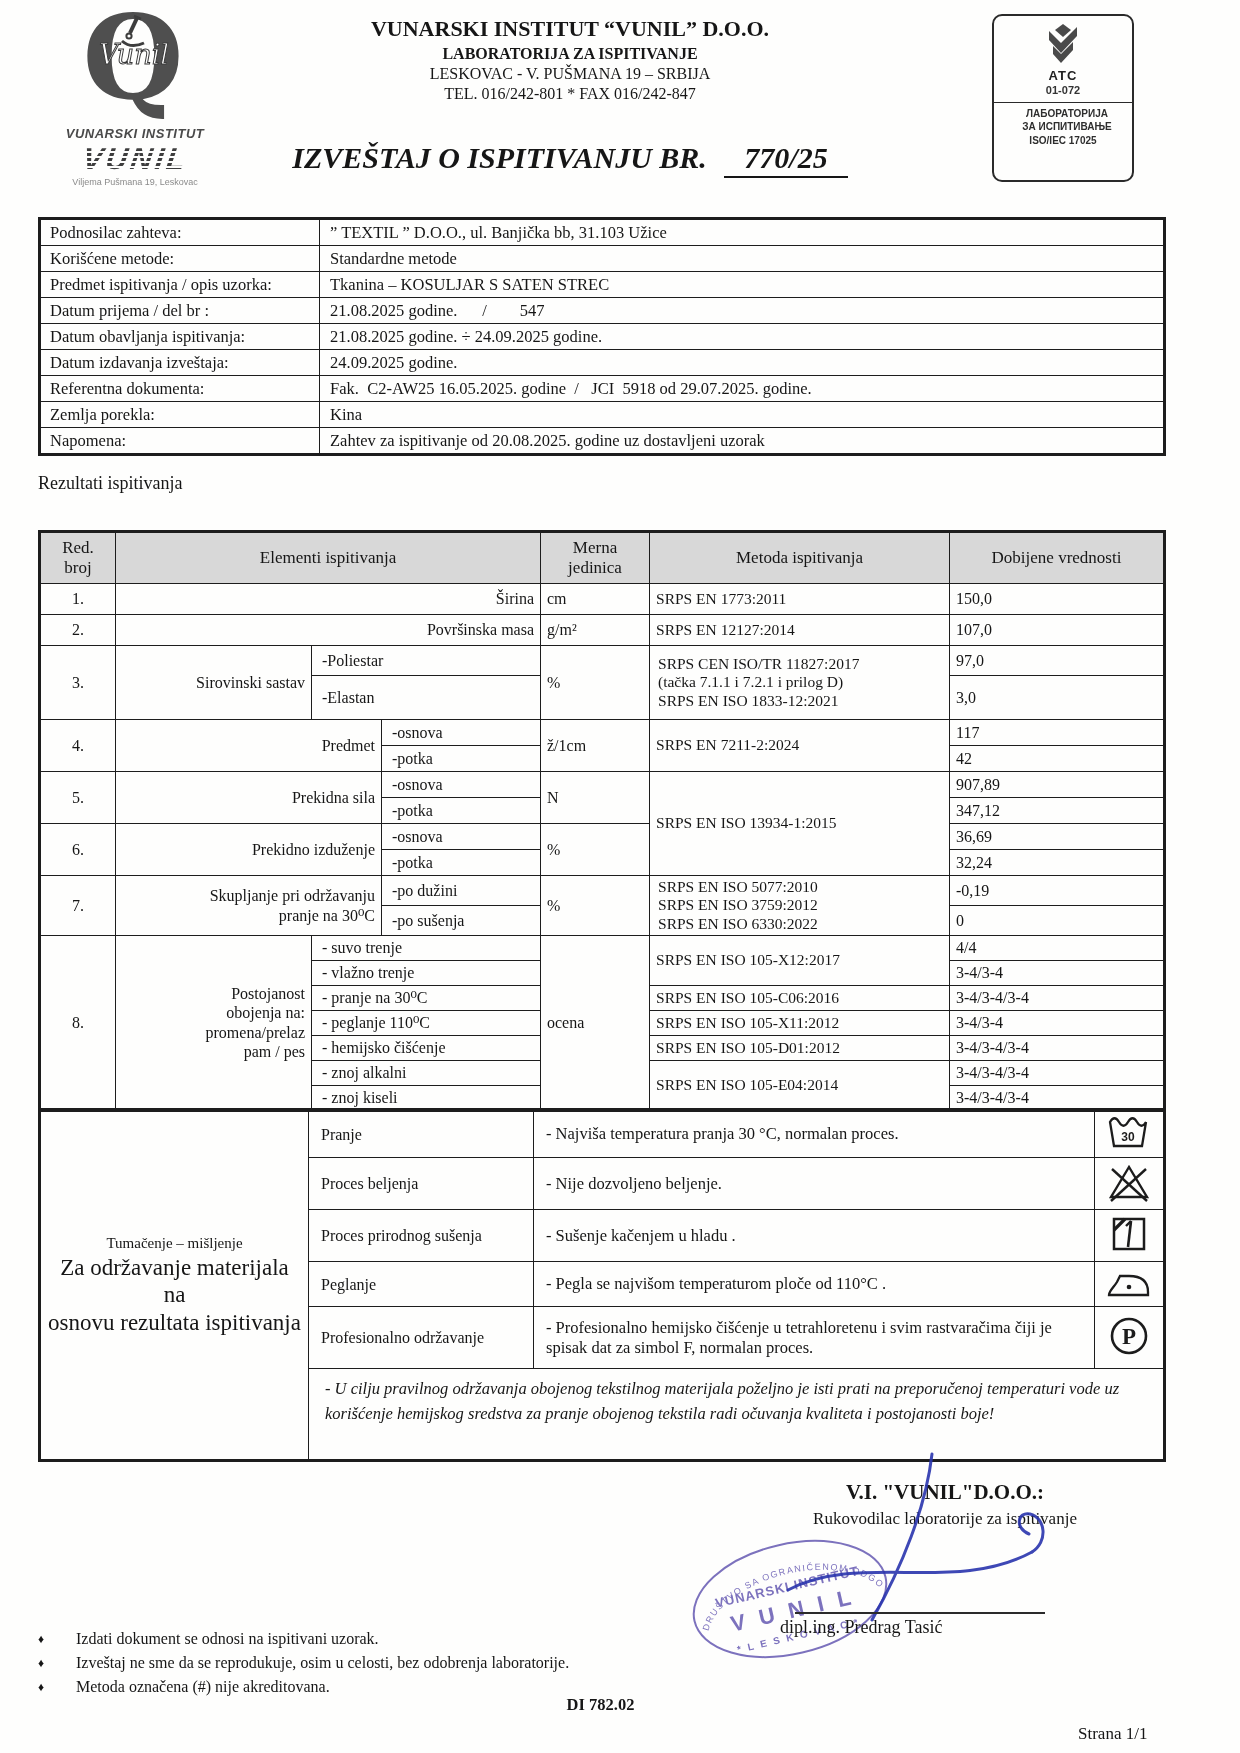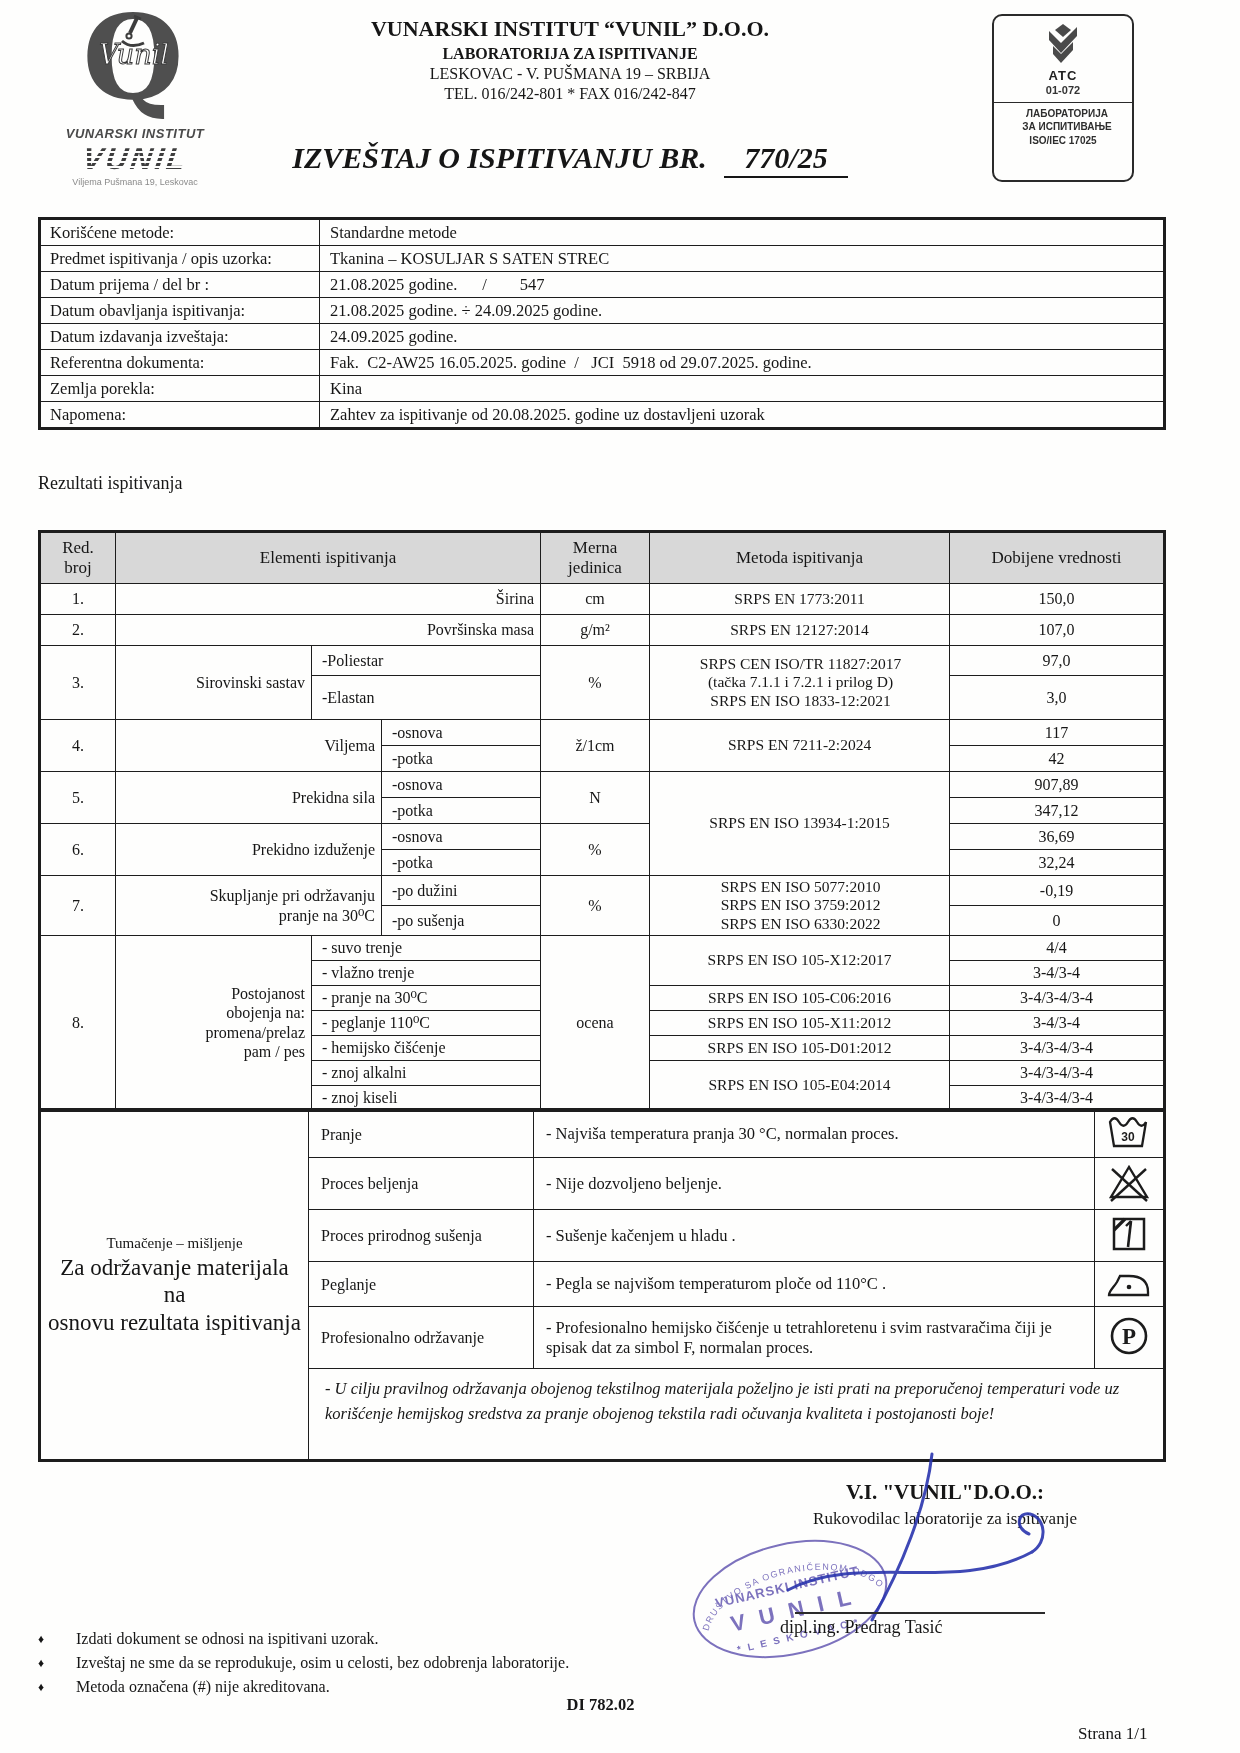--- a/index.html
+++ b/index.html
@@ -41,21 +41,21 @@
   .info-table td.lbl{padding-left:9px;}
   .info-table td.val{white-space:pre-wrap;padding-left:10px;}
 
   .results-title{position:absolute;left:38px;top:473px;font-size:18px;}
 
   .results-table{position:absolute;left:38px;top:530px;width:1125px;border:3px solid #1d1d1d;}
   .results-table td.hdr{background:#d8d8d8;text-align:center;font-size:17px;height:48px;}
   .c-num{text-align:center;}
   .c-label{text-align:right;padding-left:12px;}
   .c-sub{text-align:left;padding-left:10px;}
-  .c-unit,.c-method,.c-val{text-align:center;margin-left:43px;}
+  .c-unit,.c-method,.c-val{text-align:left;margin-left:43px;}
   .c-method{font-size:15.5px;}
   .pre{white-space:pre-line;padding-left:8px;}
   tr.h31{height:31px;} tr.h30{height:30px;} tr.h44{height:44px;}
   tr.h26{height:26px;} tr.h25{height:25px;}
 
   .care-table{position:absolute;left:38px;top:1108px;width:1125px;border:3px solid #1d1d1d;}
   .care-left{text-align:center;vertical-align:middle;}
   .care-left .t1{font-weight:400;font-size:15px;}
   .care-left .t2{font-size:23px;white-space:pre-line;margin-top:2px;}
   .care-cat{padding-left:12px;font-size:16px;}
@@ -129,20 +129,24 @@
 ЗА ИСПИТИВАЊЕ</div>
     <div class="atc-l3">ISO/IEC 17025</div>
   </div>
 
   <table class="info-table">
     <colgroup>
         <col style="width:280px">
         <col style="width:845px">
       </colgroup>
     <tbody>
+        <tr>
+          <td class="lbl">Podnosilac zahteva:</td>
+          <td class="val">” TEXTIL ” D.O.O., ul. Banjička bb, 31.103 Užice</td>
+        </tr>
     <tr>
           <td class="lbl">Korišćene metode:</td>
           <td class="val">Standardne metode</td>
         </tr>
     <tr>
           <td class="lbl">Predmet ispitivanja / opis uzorka:</td>
           <td class="val">Tkanina – KOSULJAR S SATEN STREC</td>
         </tr>
     <tr>
           <td class="lbl">Datum prijema / del br :</td>
@@ -214,21 +218,21 @@
 (tačka 7.1.1 i 7.2.1 i prilog D)
 SRPS EN ISO 1833-12:2021</td>
       <td class="c-val">97,0</td>
     </tr>
     <tr class="h44">
       <td class="c-sub" colspan="2">-Elastan</td>
       <td class="c-val">3,0</td>
     </tr>
     <tr class="h26">
       <td class="c-num" rowspan="2">4.</td>
-      <td class="c-label" rowspan="2" colspan="2">Viljema</td>
+      <td class="c-label" rowspan="2" colspan="2">Predmet</td>
       <td class="c-sub">-osnova</td>
       <td class="c-unit" rowspan="2">ž/1cm</td>
       <td class="c-method" rowspan="2">SRPS EN 7211-2:2024</td>
       <td class="c-val">117</td>
     </tr>
     <tr class="h26">
       <td class="c-sub">-potka</td>
       <td class="c-val">42</td>
     </tr>
     <tr class="h26">

